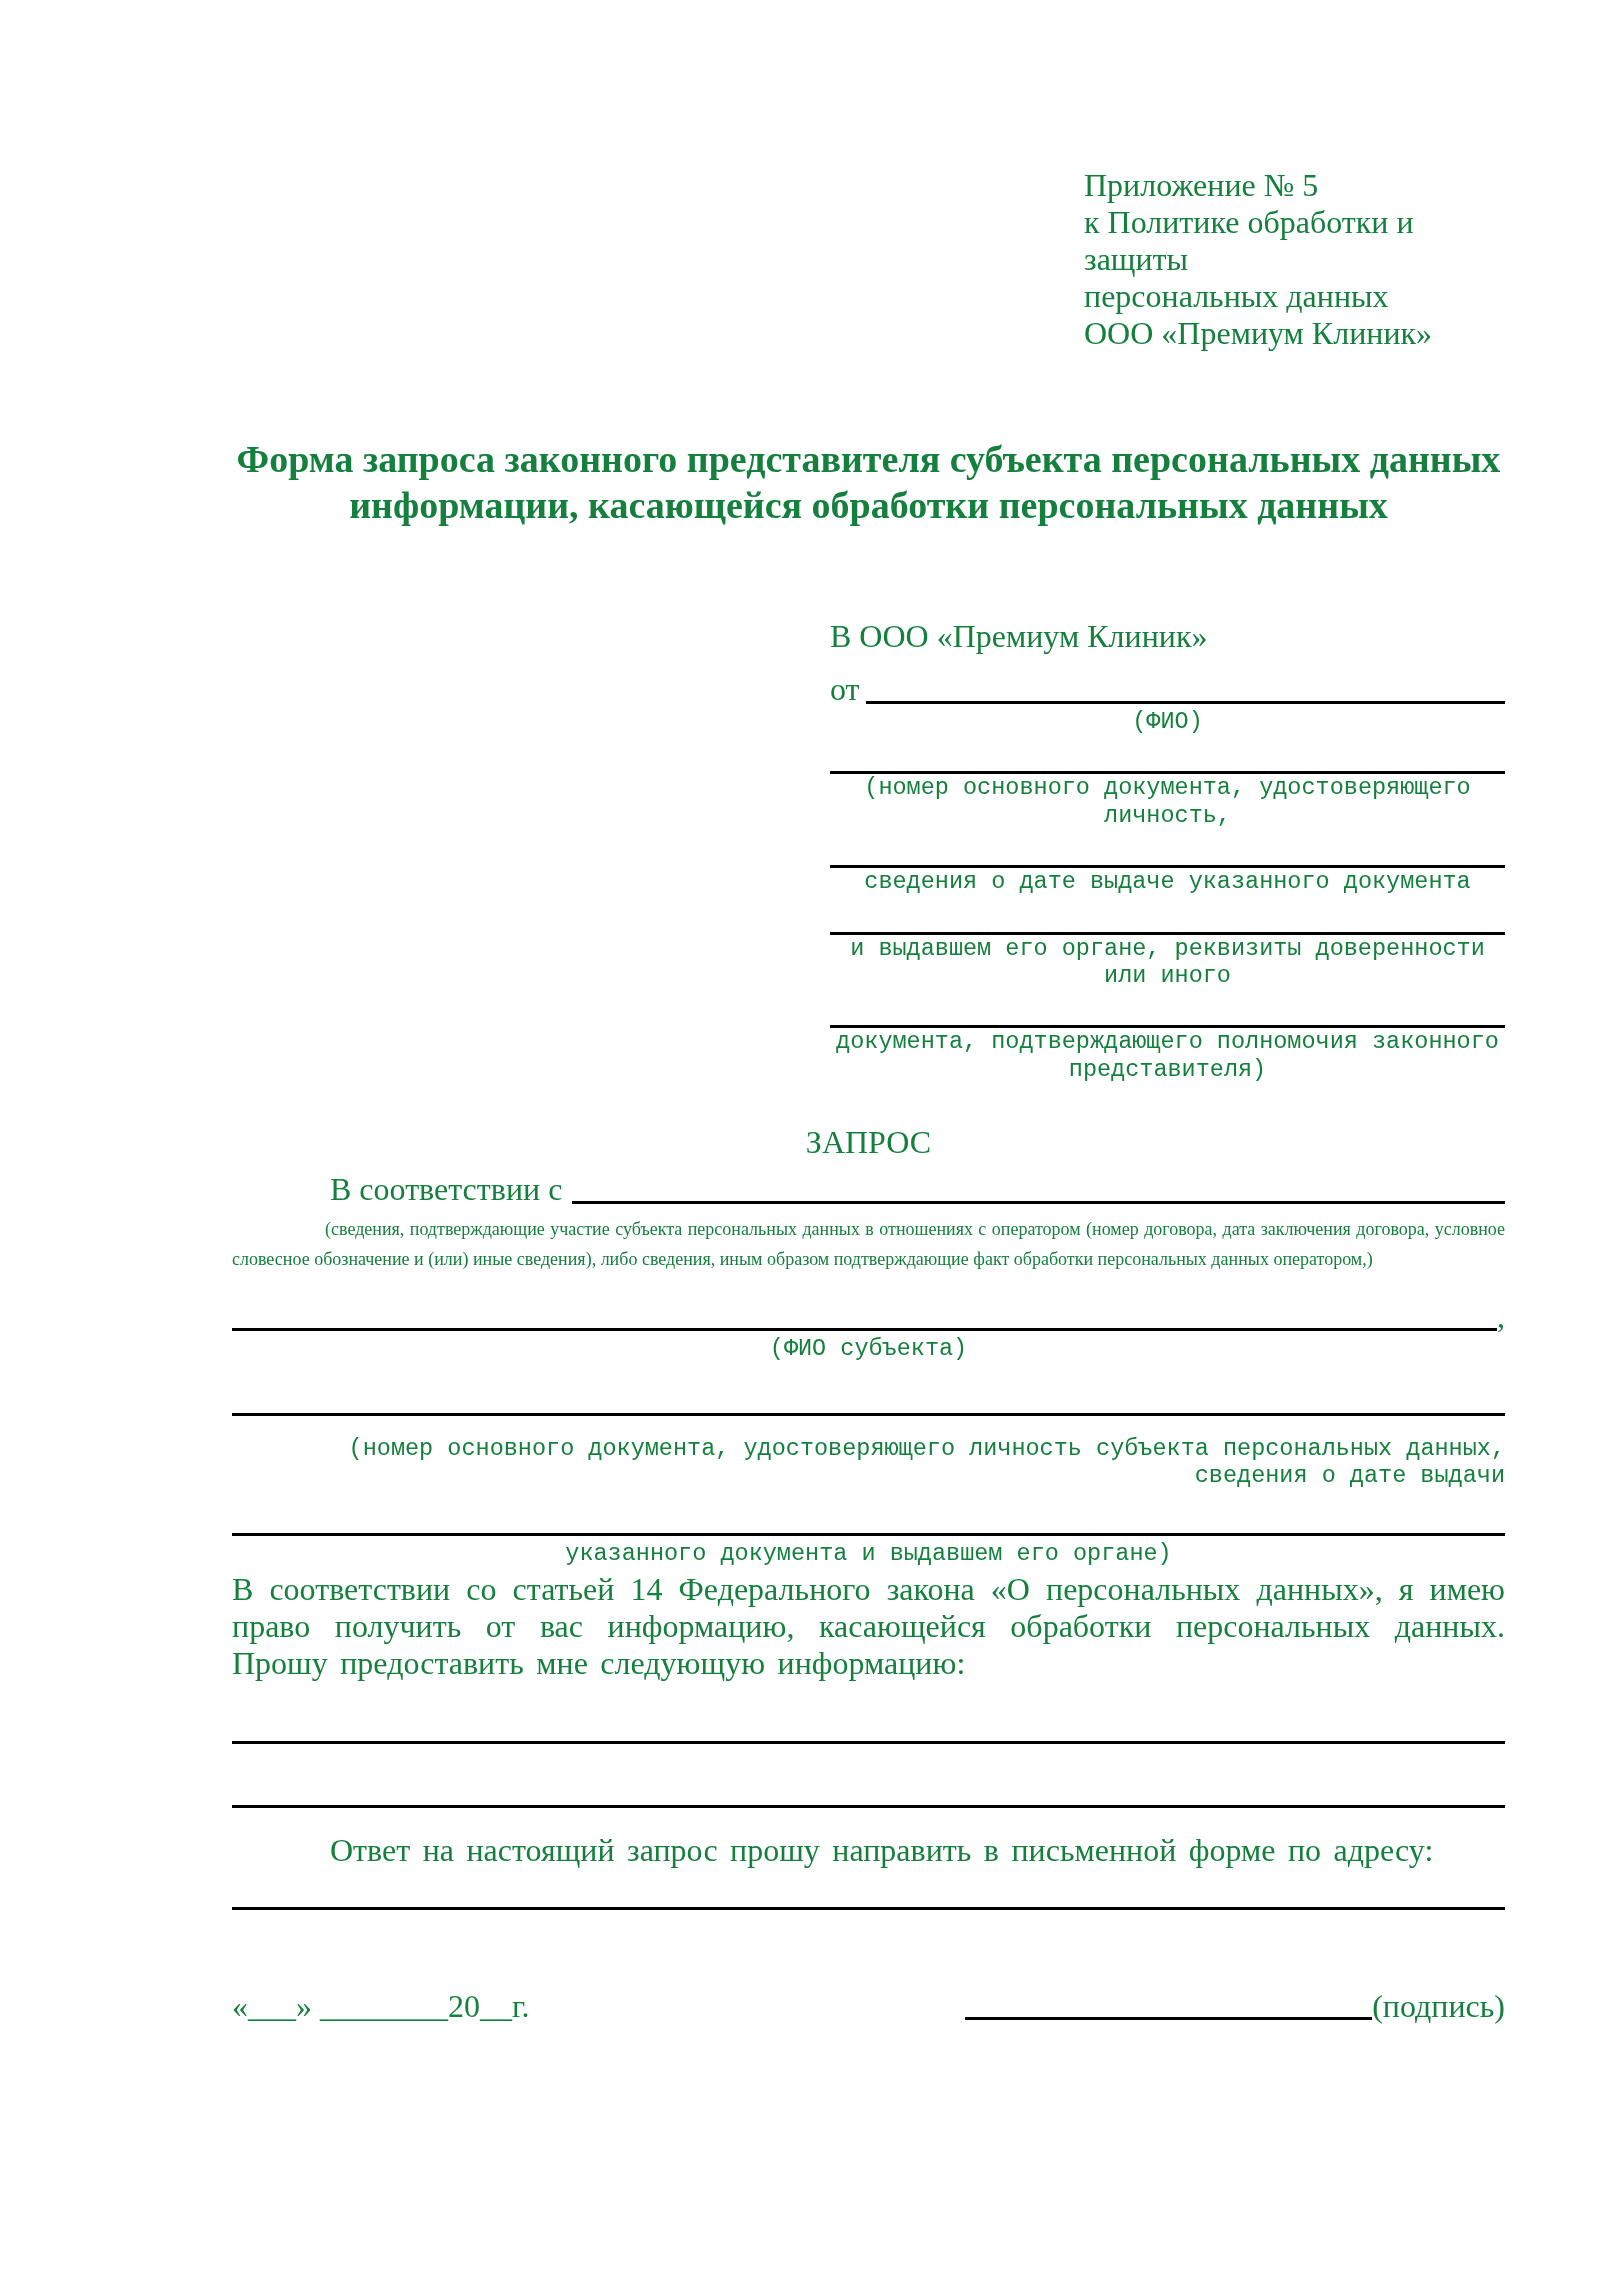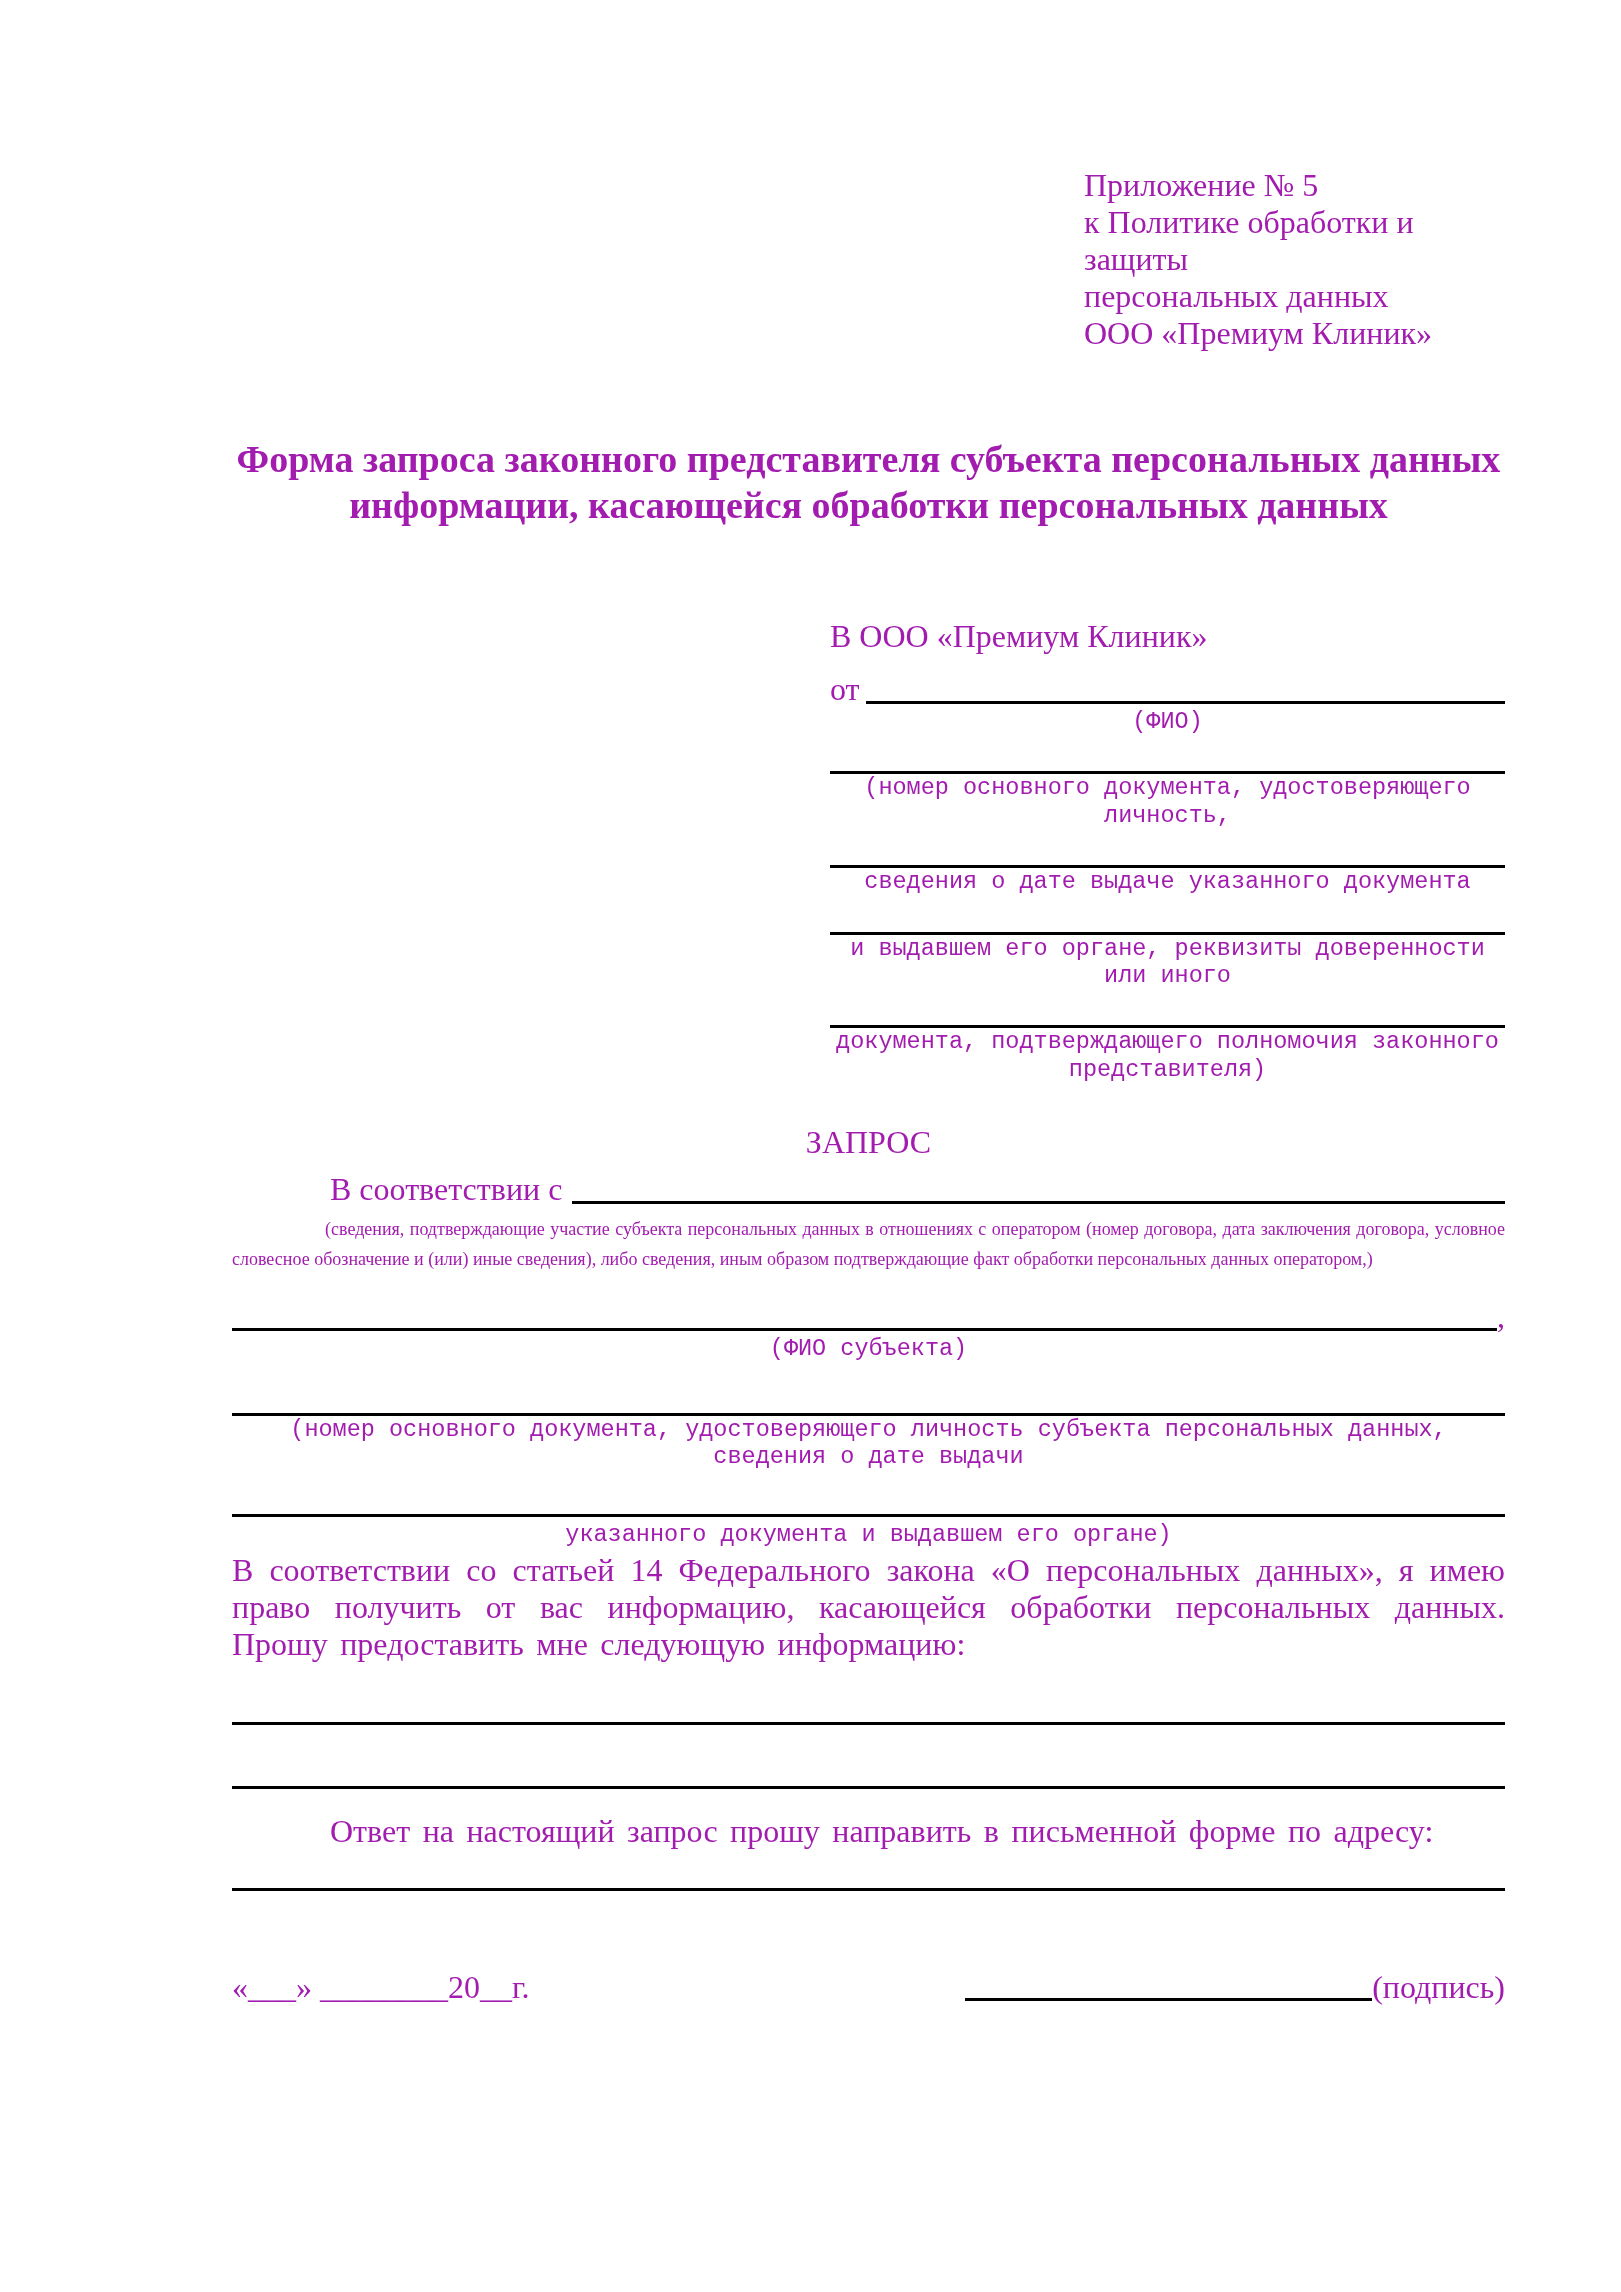--- a/index.html
+++ b/index.html
@@ -2,21 +2,21 @@
 <html lang="ru"><head>
 <meta charset="utf-8">
 <style>
   * { box-sizing: border-box; margin: 0; padding: 0; }
   html, body { background: #ffffff; }
   .page {
     position: relative;
     width: 1621px;
     height: 2293px;
     background: #ffffff;
-    color: #a21caf;
+    color: #15803d;
     font-family: "Liberation Serif", "DejaVu Serif", serif;
     padding: 167px 116px 14px 232px;
     overflow: hidden;
   }
   
   .appendix { margin-left: 852px; font-size: 32px; line-height: 37px; }
   
   .doc-title { margin-top: 84px; text-align: center; font-weight: 700; font-size: 38px; line-height: 46px; }
   
   .addressee { margin-top: 90px; margin-left: 598px; font-size: 32px; line-height: 37px; }
@@ -97,21 +97,21 @@
   <div class="note">(сведения, подтверждающие участие субъекта персональных данных в отношениях с оператором (номер договора, дата заключения договора, условное словесное обозначение и (или) иные сведения), либо сведения, иным образом подтверждающие факт обработки персональных данных оператором,)</div>
 
 
   <div class="comma-row">
     <span class="blank"></span>
     <span>,</span>
   </div>
   <div class="caption">(ФИО субъекта)</div>
 
   <div class="full-line gap26" style="margin-top:51px;"></div>
-  <div class="caption" style="margin-top:0;">(номер основного документа, удостоверяющего личность субъекта персональных данных, сведения о дате выдачи</div>
+  <div class="caption" style="margin-top:19px;text-align:right;">(номер основного документа, удостоверяющего личность субъекта персональных данных, сведения о дате выдачи</div>
 
   <div class="full-line" style="margin-top:43px;"></div>
   <div class="caption" style="margin-top:3.9px;">указанного документа и выдавшем его органе)</div>
 
   <div class="para law-para">В соответствии со статьей 14 Федерального закона «О персональных данных», я имею право получить от вас информацию, касающейся обработки персональных данных. Прошу предоставить мне следующую информацию:</div>
 
   <div class="full-line info-line-1"></div>
   <div class="full-line info-line-2"></div>
 
   <div class="para reply-para">Ответ на настоящий запрос прошу направить в письменной форме по адресу:</div>

